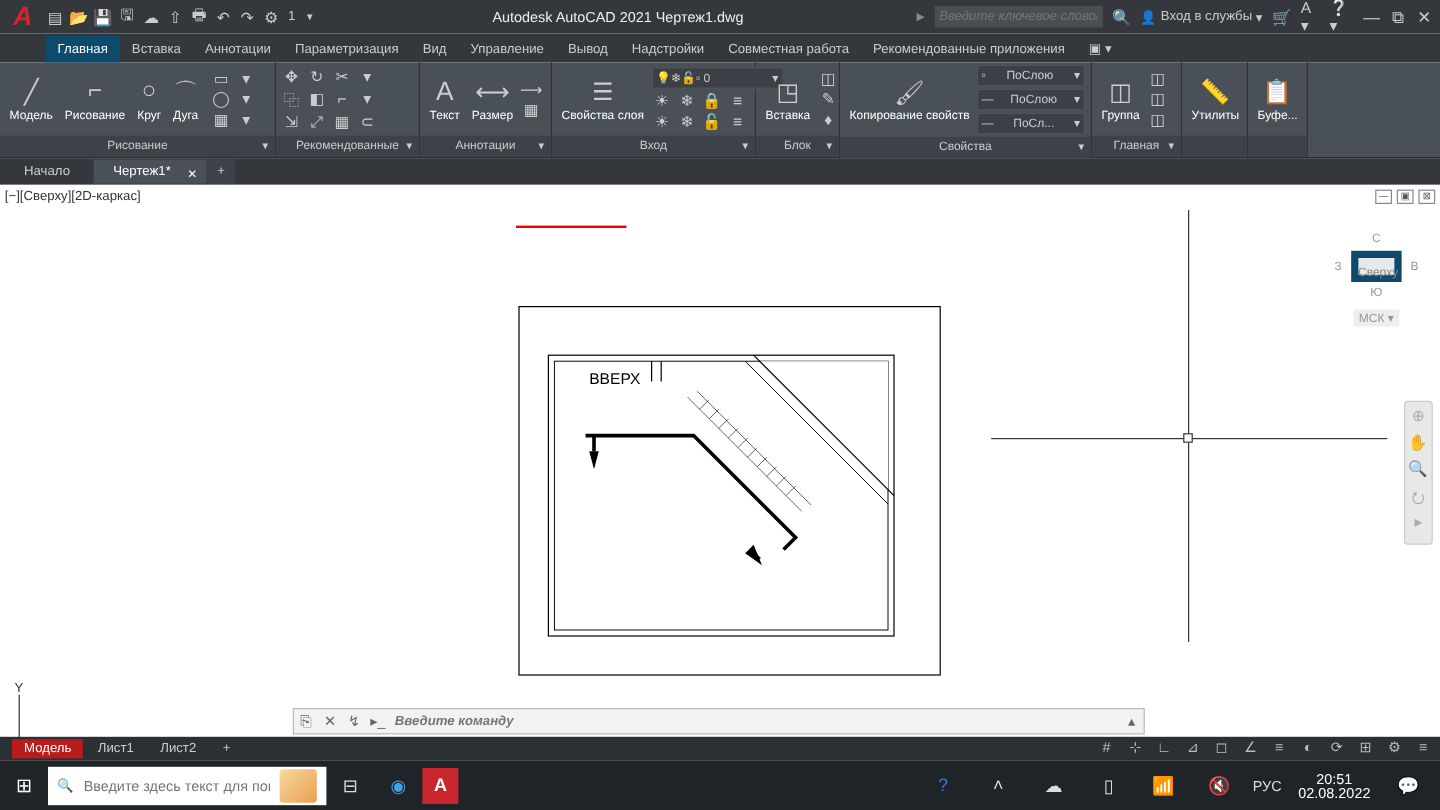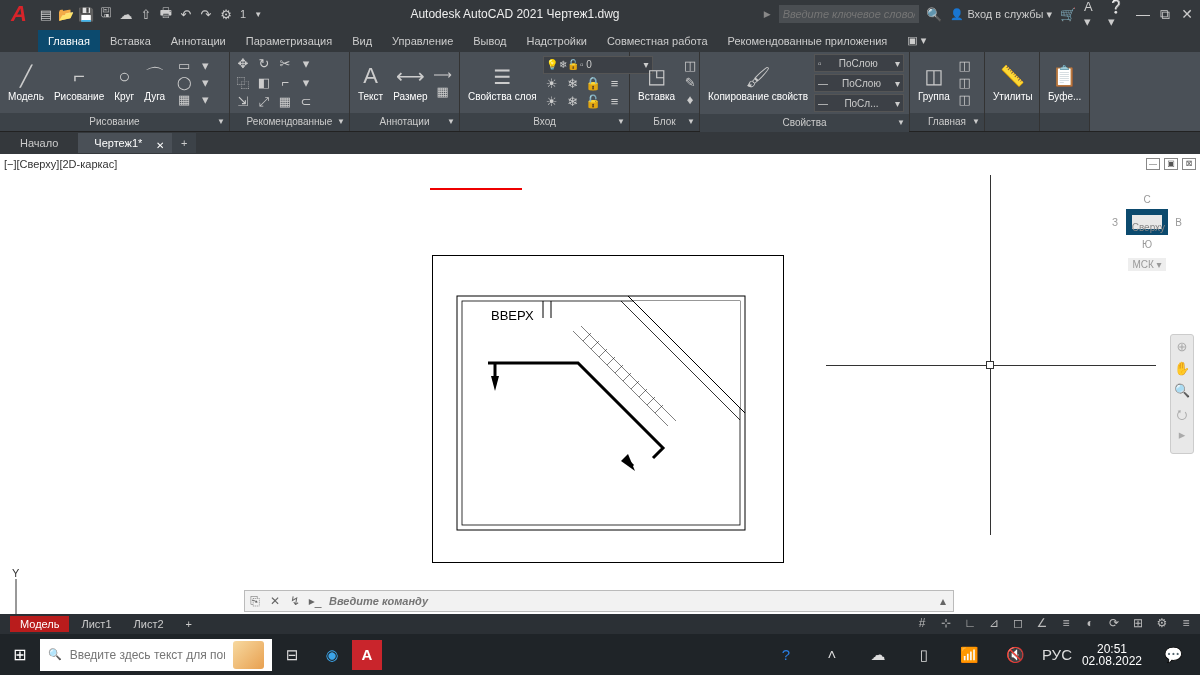--- a/index.html
+++ b/index.html
@@ -445,20 +445,20 @@
   <div class="tb-ico">⊟</div>
   <div class="tb-ico" style="color:#3ca4e8;">◉</div>
   <div class="tb-ico" style="background:#c9252c;color:#fff;width:30px;height:30px;line-height:30px;font-weight:bold;">A</div>
   <div class="tb-right">
     <span class="tb-ico" style="color:#2a7de1;">?</span>
     <span class="tb-ico">˄</span>
     <span class="tb-ico">☁</span>
     <span class="tb-ico">▯</span>
     <span class="tb-ico">📶</span>
     <span class="tb-ico">🔇</span>
-    <span class="tb-ico" style="font-size:15px;width:28px;">РУС</span>
+    <span class="tb-ico" style="font-size:12px;width:28px;">РУС</span>
     <div class="tb-clock">
       <div>20:51</div>
       <div>02.08.2022</div>
     </div>
     <span class="tb-ico">💬</span>
   </div>
 </div>
 
 </body></html>

